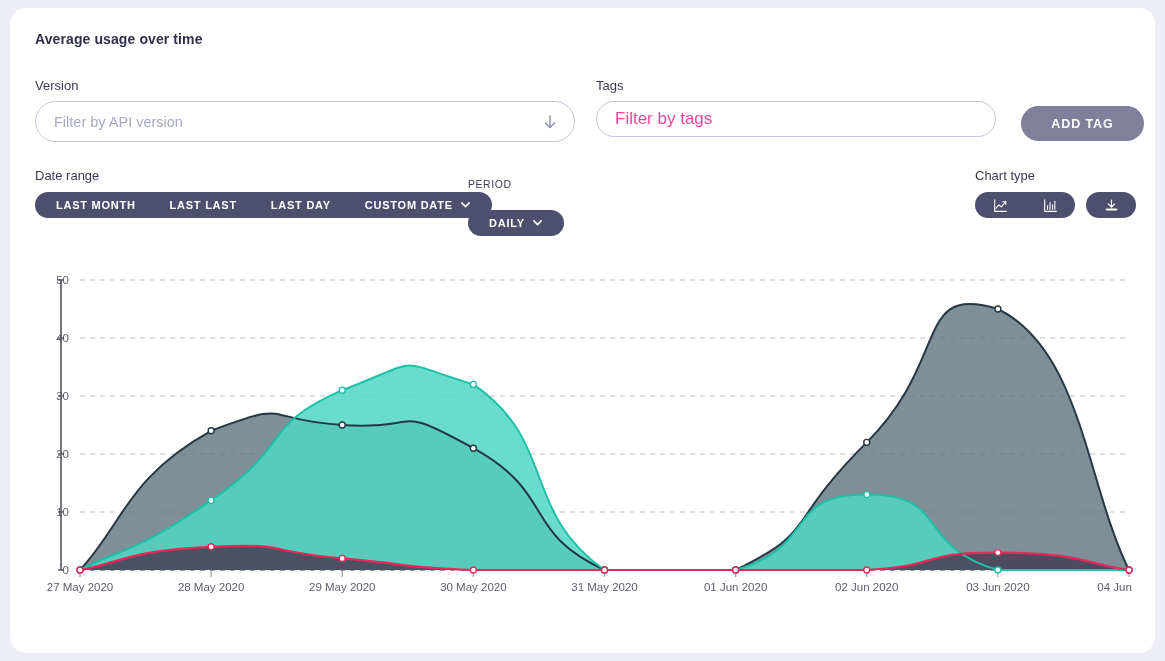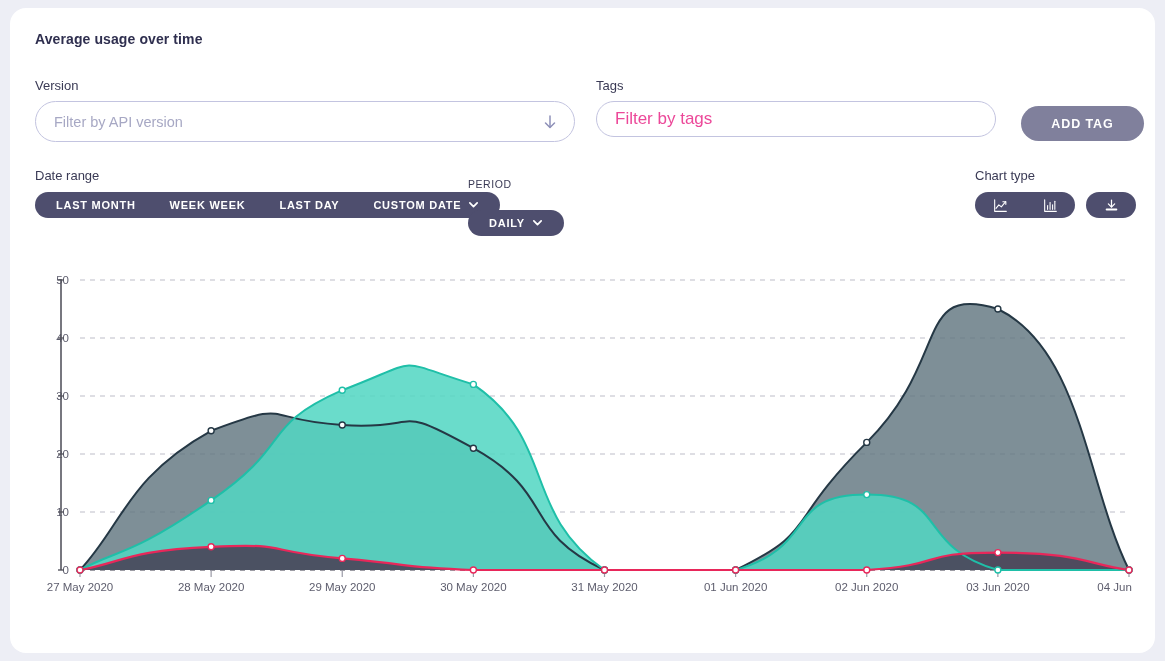--- a/index.html
+++ b/index.html
@@ -124,21 +124,21 @@
   </div>
   <button class="add-tag-btn">ADD TAG</button>
 
   <div class="daterange-block">
     <span class="field-label">Date range</span>
     <div class="pill-group">
       <div class="pill-item">
         <span>LAST MONTH</span>
       </div>
       <div class="pill-item">
-        <span>WEEK WEEK</span>
+        <span>LAST LAST</span>
       </div>
       <div class="pill-item">
         <span>LAST DAY</span>
       </div>
       <div class="pill-item">
         <span>CUSTOM DATE</span>
         <span>
           <svg viewBox="0 0 12 12" width="11" height="11" fill="none" stroke="#ffffff" stroke-width="1.9" stroke-linecap="round" stroke-linejoin="round">
             <polyline points="2,4.2 6,8.2 10,4.2"></polyline>
           </svg>

